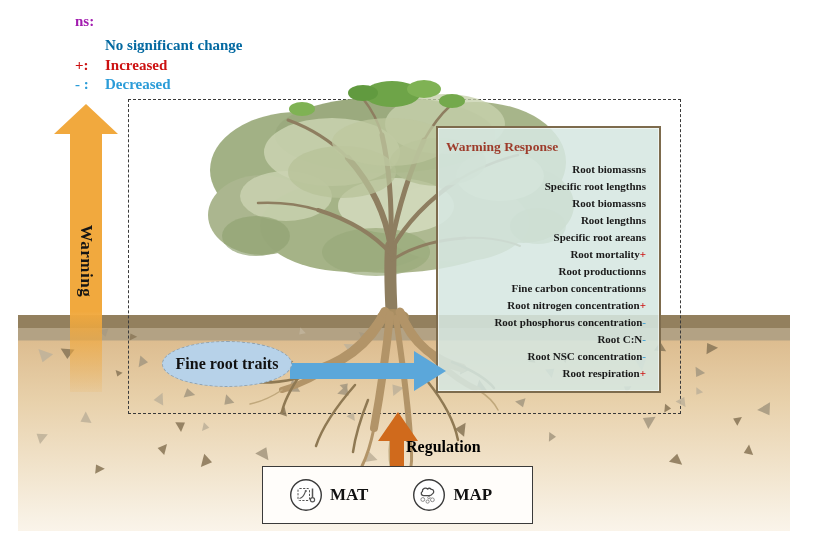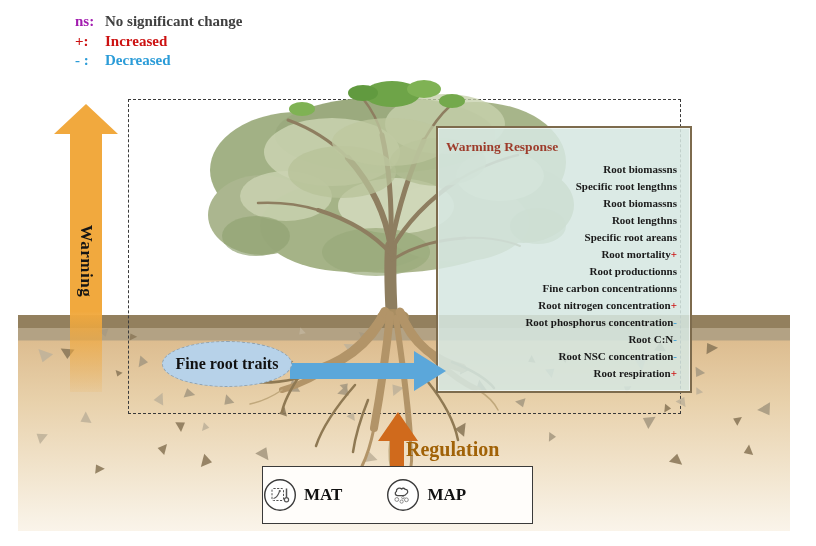--- a/index.html
+++ b/index.html
@@ -20,39 +20,39 @@
   svg.art2{position:absolute;left:0;top:0;z-index:5;pointer-events:none;}
   .warming-label{
     position:absolute;left:36px;top:251px;width:100px;height:20px;z-index:4;
     transform:rotate(90deg);text-align:center;font-weight:bold;font-size:17px;
     letter-spacing:.5px;color:#151515;white-space:nowrap;
   }
   .legend{position:absolute;left:75px;top:12px;z-index:7;font-weight:bold;font-size:15px;line-height:19.5px;}
   .legend-row{display:flex;}
   .legend-sym{width:30px;flex:0 0 30px;}
   .wr-panel{
-    position:absolute;left:436px;top:126px;width:256px;height:267px;z-index:4;
+    position:absolute;left:436px;top:126px;width:225px;height:267px;z-index:4;
     box-sizing:border-box;background:rgba(214,231,225,.87);border:2px solid #7d6b4d;
     box-shadow:inset 0 0 0 1px rgba(255,255,255,.55);padding:11px 13px 0 7px;
   }
   .wr-title{font-weight:bold;font-size:13.5px;color:#9d3c2b;margin:0 0 6px 1px;}
   .wr-row{display:flex;justify-content:flex-end;font-weight:bold;font-size:11px;line-height:17px;color:#1a1a1a;}
   .wr-label{white-space:nowrap;}
   .wr-value{text-align:right;}
   .frt-bubble{
     position:absolute;left:162px;top:341px;width:130px;height:46px;z-index:6;
     border-radius:50%;background:#b7d2e9;border:1.5px dashed #8fa3b3;box-sizing:border-box;
     display:flex;align-items:center;justify-content:center;
     font-weight:bold;font-size:16px;color:#111;
   }
-  .regulation-label{position:absolute;left:406px;top:438px;z-index:5;font-weight:bold;font-size:20px;color:#a16207;}
+  .regulation-label{position:absolute;left:406px;top:438px;z-index:5;font-weight:bold;font-size:16px;color:#000000;}
   .climate-box{
     position:absolute;left:262px;top:466px;width:271px;height:58px;z-index:6;
     box-sizing:border-box;background:#fffdfa;border:1.5px solid #3a3a3a;
-    display:flex;align-items:center;gap:44px;
+    display:flex;align-items:center;padding-left:26px;gap:44px;
   }
   .climate-item{display:flex;align-items:center;gap:7px;font-weight:bold;font-size:17px;color:#111;}
 </style>
 </head>
 <body>
 
 <div class="canvas">
 
   <div class="soil"></div>
 
@@ -291,21 +291,21 @@
         <circle cx="20.4" cy="21.8" r="1.9" fill="none" stroke="#8a8a8a" stroke-width="1"></circle>
         <circle cx="16.9" cy="19.6" r="1.2" fill="none" stroke="#8a8a8a" stroke-width="1"></circle>
       </svg>
       <span>MAP</span>
     </div>
   </div>
 
   <div class="legend">
       <div class="legend-row">
         <span class="legend-sym" style="color: #a21caf;">ns:</span>
-        <span class="legend-label" style="color: #404040;">No significant change</span>
+        <span class="legend-label" style="color: #0369a1; margin-top: 24px;">No significant change</span>
       </div>
       <div class="legend-row">
         <span class="legend-sym" style="color: rgb(204, 17, 17);">+:</span>
         <span class="legend-label" style="color: rgb(204, 17, 17);">Increased</span>
       </div>
       <div class="legend-row">
         <span class="legend-sym" style="color: rgb(43, 156, 216);">- :</span>
         <span class="legend-label" style="color: rgb(43, 156, 216);">Decreased</span>
       </div>
     </div>

